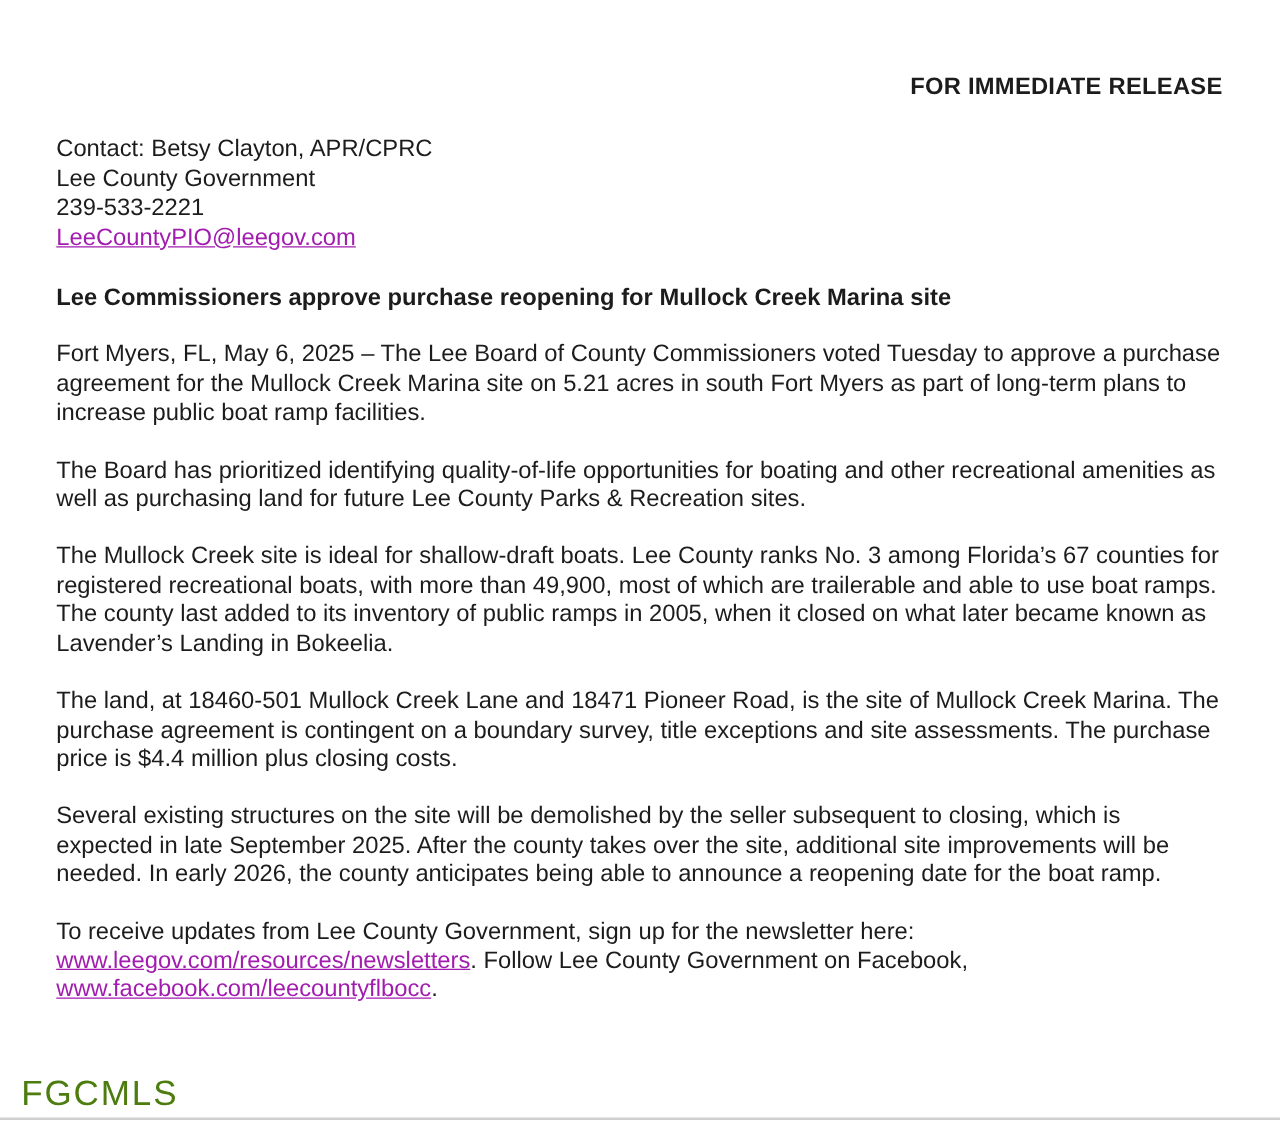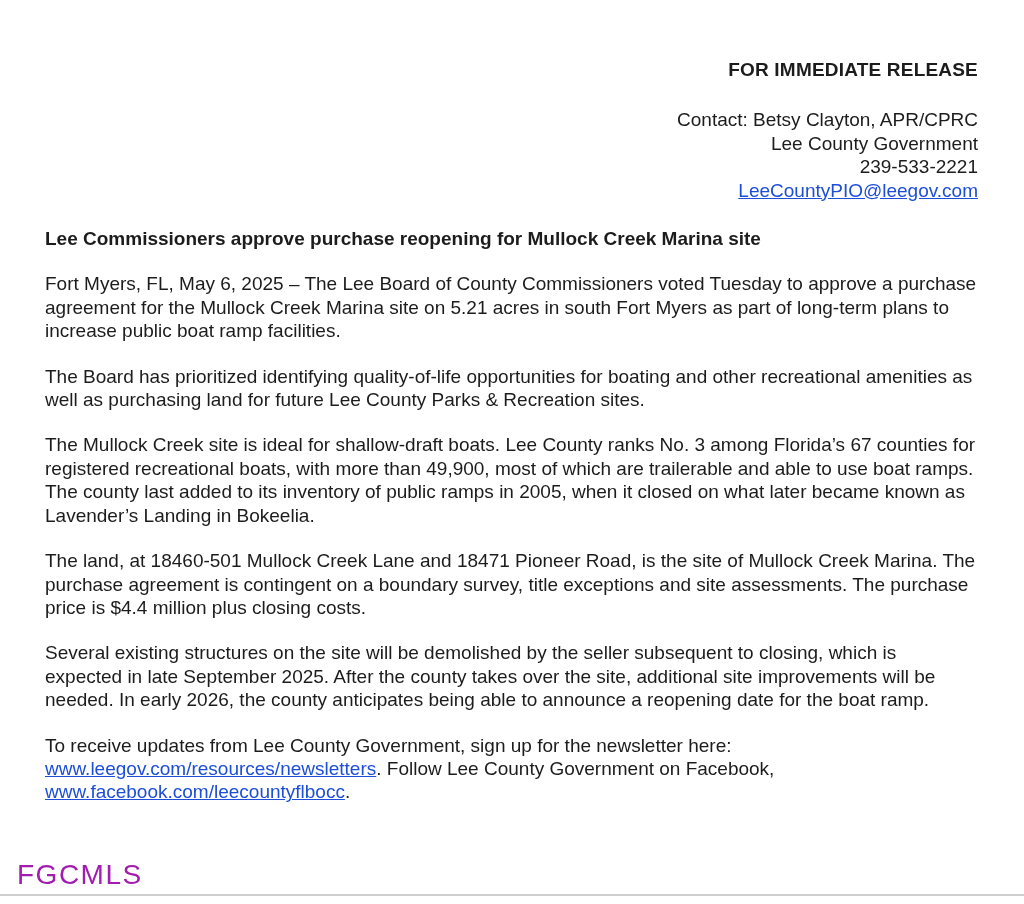--- a/index.html
+++ b/index.html
@@ -21,44 +21,43 @@
     box-sizing: border-box;
     padding: 58px 46px 0 45px;
   }
   .release-line {
     text-align: right;
     font-weight: bold;
     letter-spacing: 0.2px;
   }
   .contact-block {
     margin-top: 27px;
-    text-align: right;
   }
   .headline {
     margin: 25px 0 22px 0;
     font-size: 19px;
     line-height: 23.4px;
     font-weight: bold;
   }
   p {
     margin: 0 0 22px 0;
   }
   .link {
     text-decoration: underline;
-    color: #1d4ed8;
+    color: #a21caf;
     cursor: pointer;
   }
   .watermark {
     position: absolute;
     left: 17px;
     top: 861px;
     font-size: 28px;
     line-height: 28px;
     letter-spacing: 1.5px;
-    color: #a21caf;
+    color: #4d7c0f;
     font-weight: 400;
     text-align: right;
   }
   .bottom-rule {
     position: absolute;
     left: 0;
     top: 894px;
     width: 1024px;
     height: 2px;
     background: #cfcfcf;

